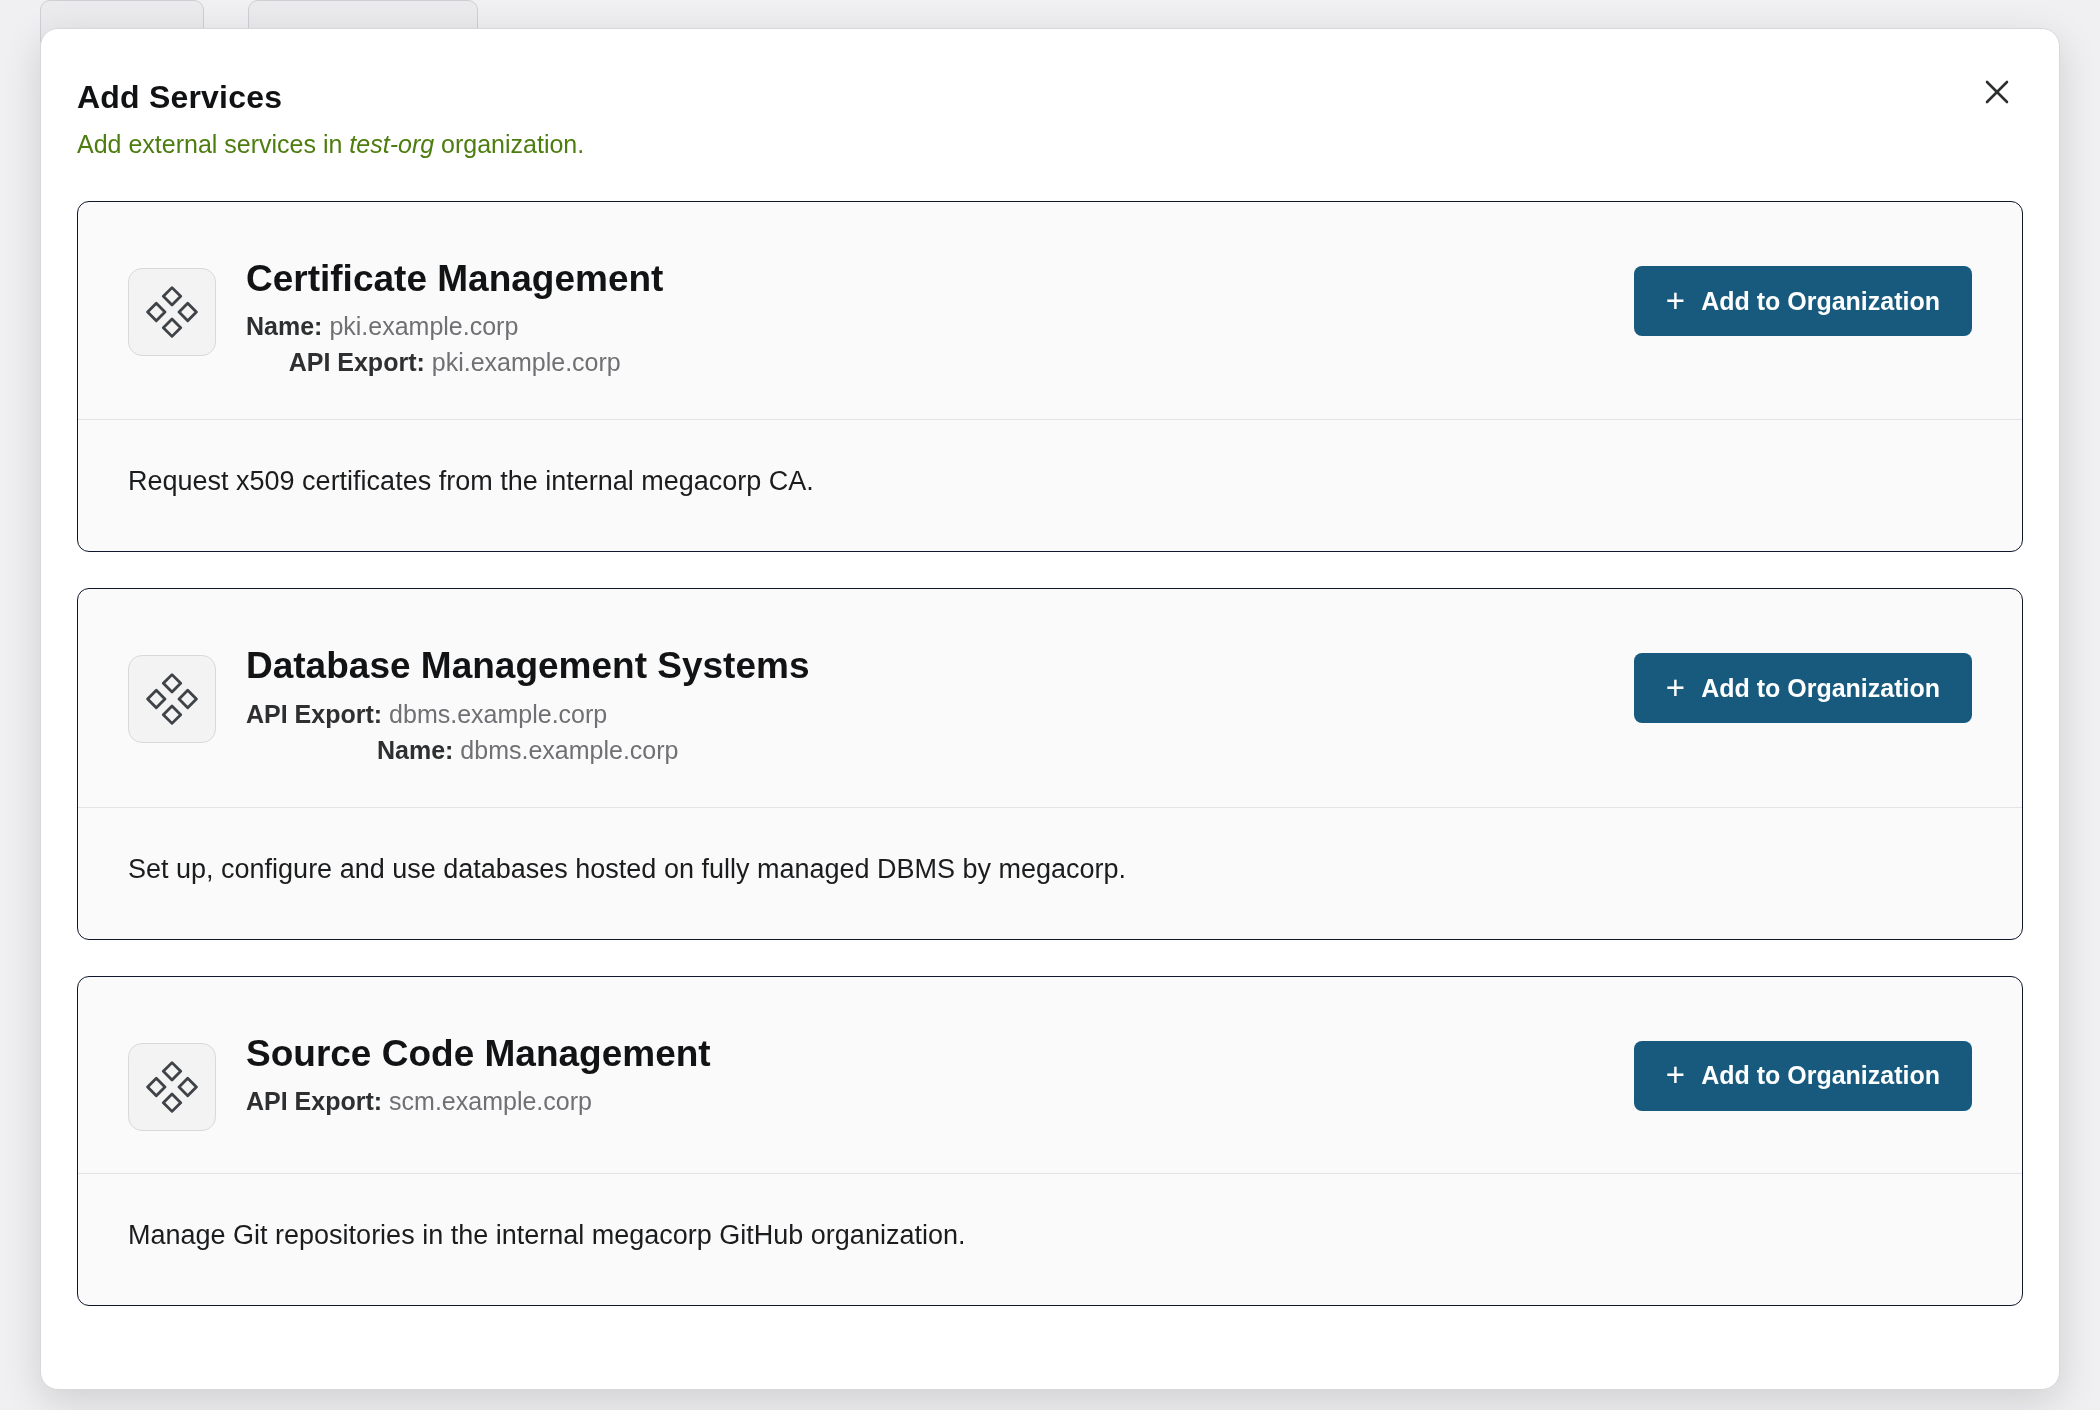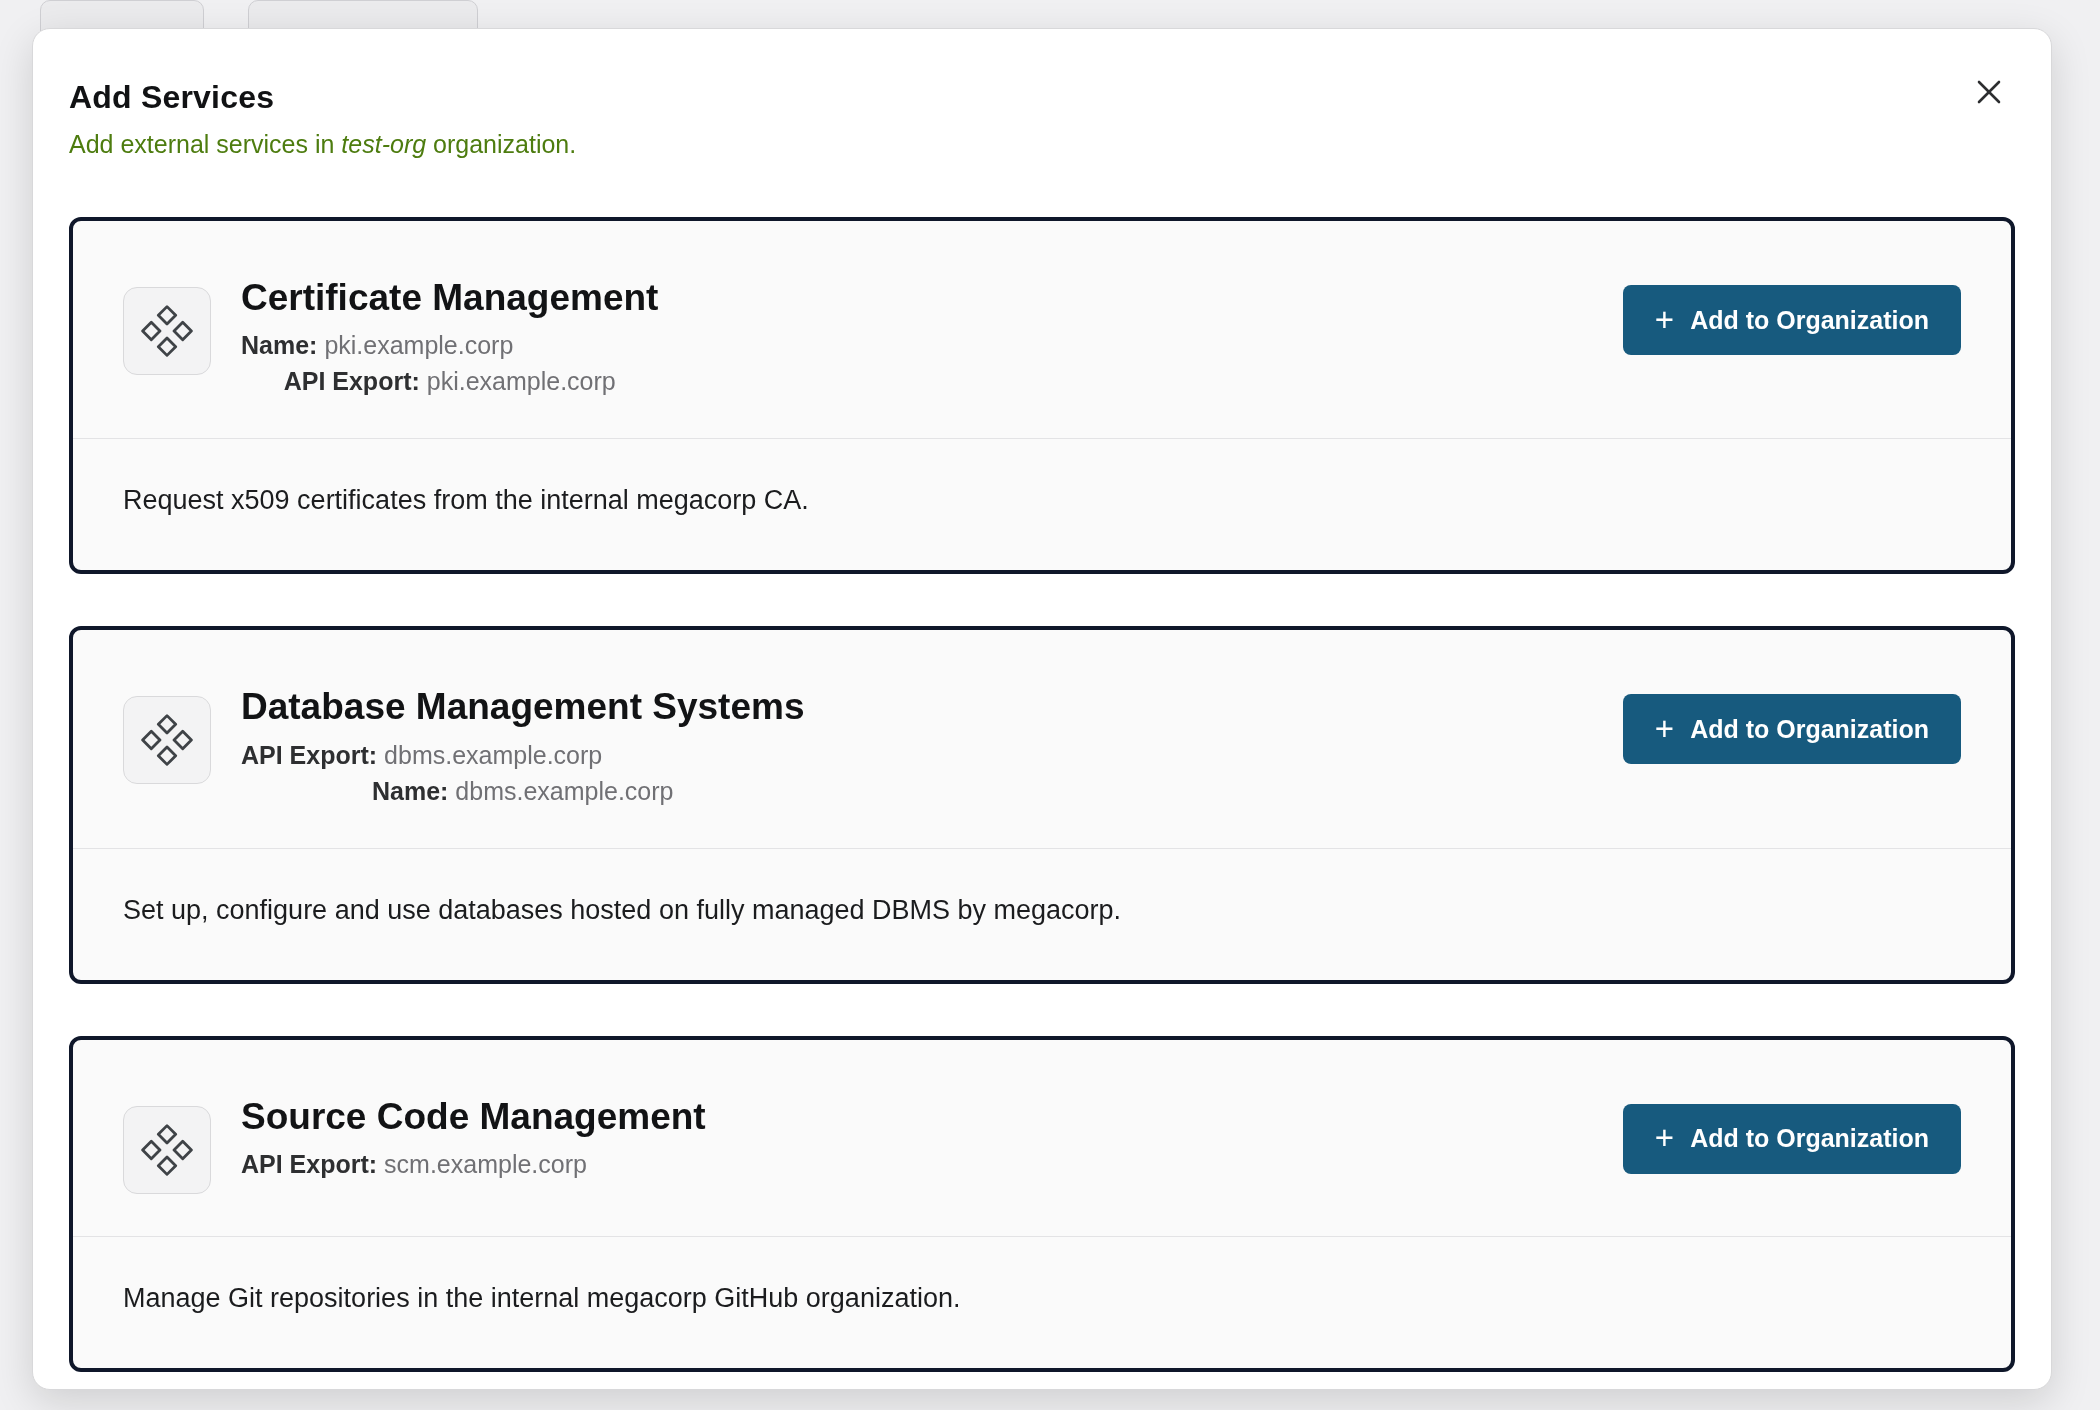--- a/index.html
+++ b/index.html
@@ -21,21 +21,21 @@
   .bg-tab .scribble {
     position: absolute; left: 22px; right: 22px; bottom: 6px;
     height: 8px; background: #8f9094; opacity: .55; border-radius: 4px;
   }
   .bg-tab-1 { left: 40px; width: 164px; }
   .bg-tab-2 { left: 248px; width: 230px; }
 
   
   .modal {
     position: absolute;
-    left: 32px; top: 28px;
+    left: 40px; top: 28px;
     width: 2020px; height: 1362px;
     background: #ffffff;
     border: 1px solid #d8d8da;
     border-radius: 18px;
     box-shadow: 0 12px 40px rgba(0,0,0,.14);
     padding: 50px 36px 40px 36px;
   }
   .modal-title {
     font-size: 32px; font-weight: bold; color: #111214;
     letter-spacing: .2px;
@@ -50,24 +50,23 @@
     width: 44px; height: 44px;
     display: flex; align-items: center; justify-content: center;
     background: transparent; border: none; cursor: pointer;
     border-radius: 8px;
   }
 
   
   .cards { margin-top: 42px; display: flex; flex-direction: column; gap: 36px; }
   .card {
     background: #fafafa;
-    border: 4px solid #0f172a;
+    border: 1px solid #0f172a;
     border-radius: 12px;
     overflow: hidden;
-    margin-top: 16px;
   }
   .card-header {
     display: flex; align-items: flex-start;
     padding: 56px 50px 42px 50px;
   }
   .svc-icon-box {
     flex: 0 0 auto;
     width: 88px; height: 88px;
     margin-top: 10px;
     background: #f3f3f4;

